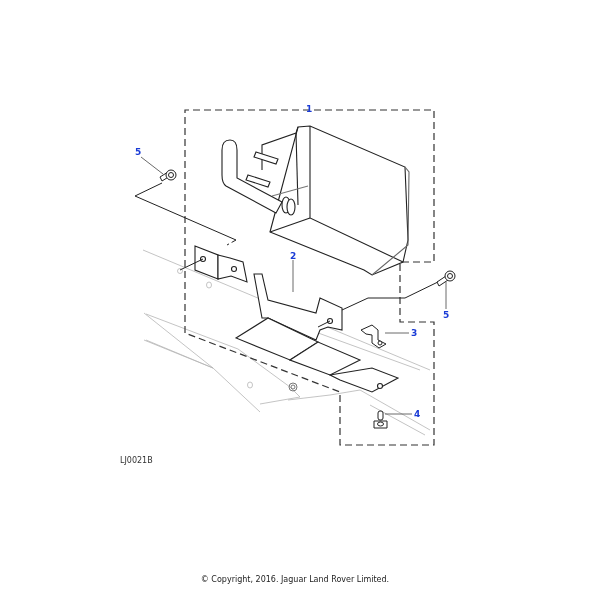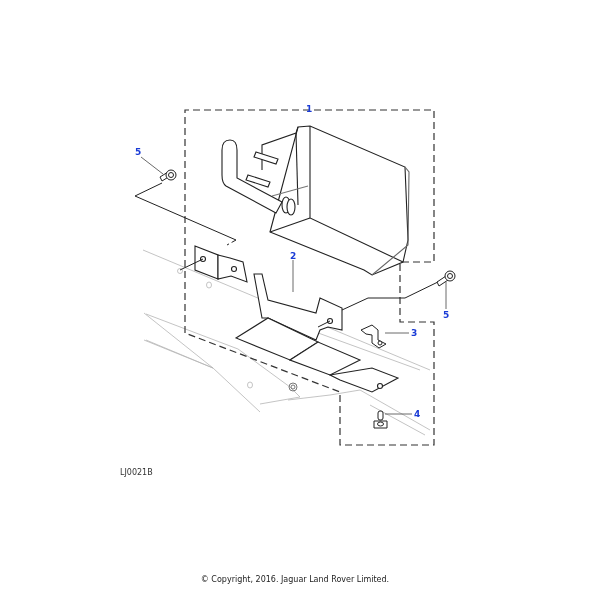--- a/index.html
+++ b/index.html
@@ -1,19 +1,19 @@
 <!DOCTYPE html>
 <html><head>
   <meta charset="utf-8">
   <style>
     html, body { margin: 0; padding: 0; background: #ffffff; }
     body { width: 600px; height: 600px; position: relative; overflow: hidden; font-family: "DejaVu Sans", sans-serif; }
     #diagram { position: absolute; left: 0; top: 0; width: 600px; height: 600px; }
     .callout { position: absolute; font-size: 9px; font-weight: bold; color: #1a3bd6; font-family: "DejaVu Sans", sans-serif; line-height: 1; cursor: pointer; }
-    .ref-code { position: absolute; left: 120px; top: 468px; font-size: 8px; color: #333333; font-family: "DejaVu Sans", sans-serif; }
+    .ref-code { position: absolute; left: 120px; top: 456px; font-size: 8px; color: #333333; font-family: "DejaVu Sans", sans-serif; }
     .copyright { position: absolute; left: 0; width: 590px; top: 575px; text-align: center; font-size: 8px; color: #222222; font-family: "DejaVu Sans", sans-serif; }
   </style>
 </head>
 <body>
 
 <svg id="diagram" viewBox="0 0 600 600" xmlns="http://www.w3.org/2000/svg">
 
   <g stroke="#b5b5b5" stroke-width="0.8" fill="none">
     <line x1="143" y1="250" x2="430" y2="370"></line>
     <line x1="144" y1="313" x2="213" y2="368"></line>

